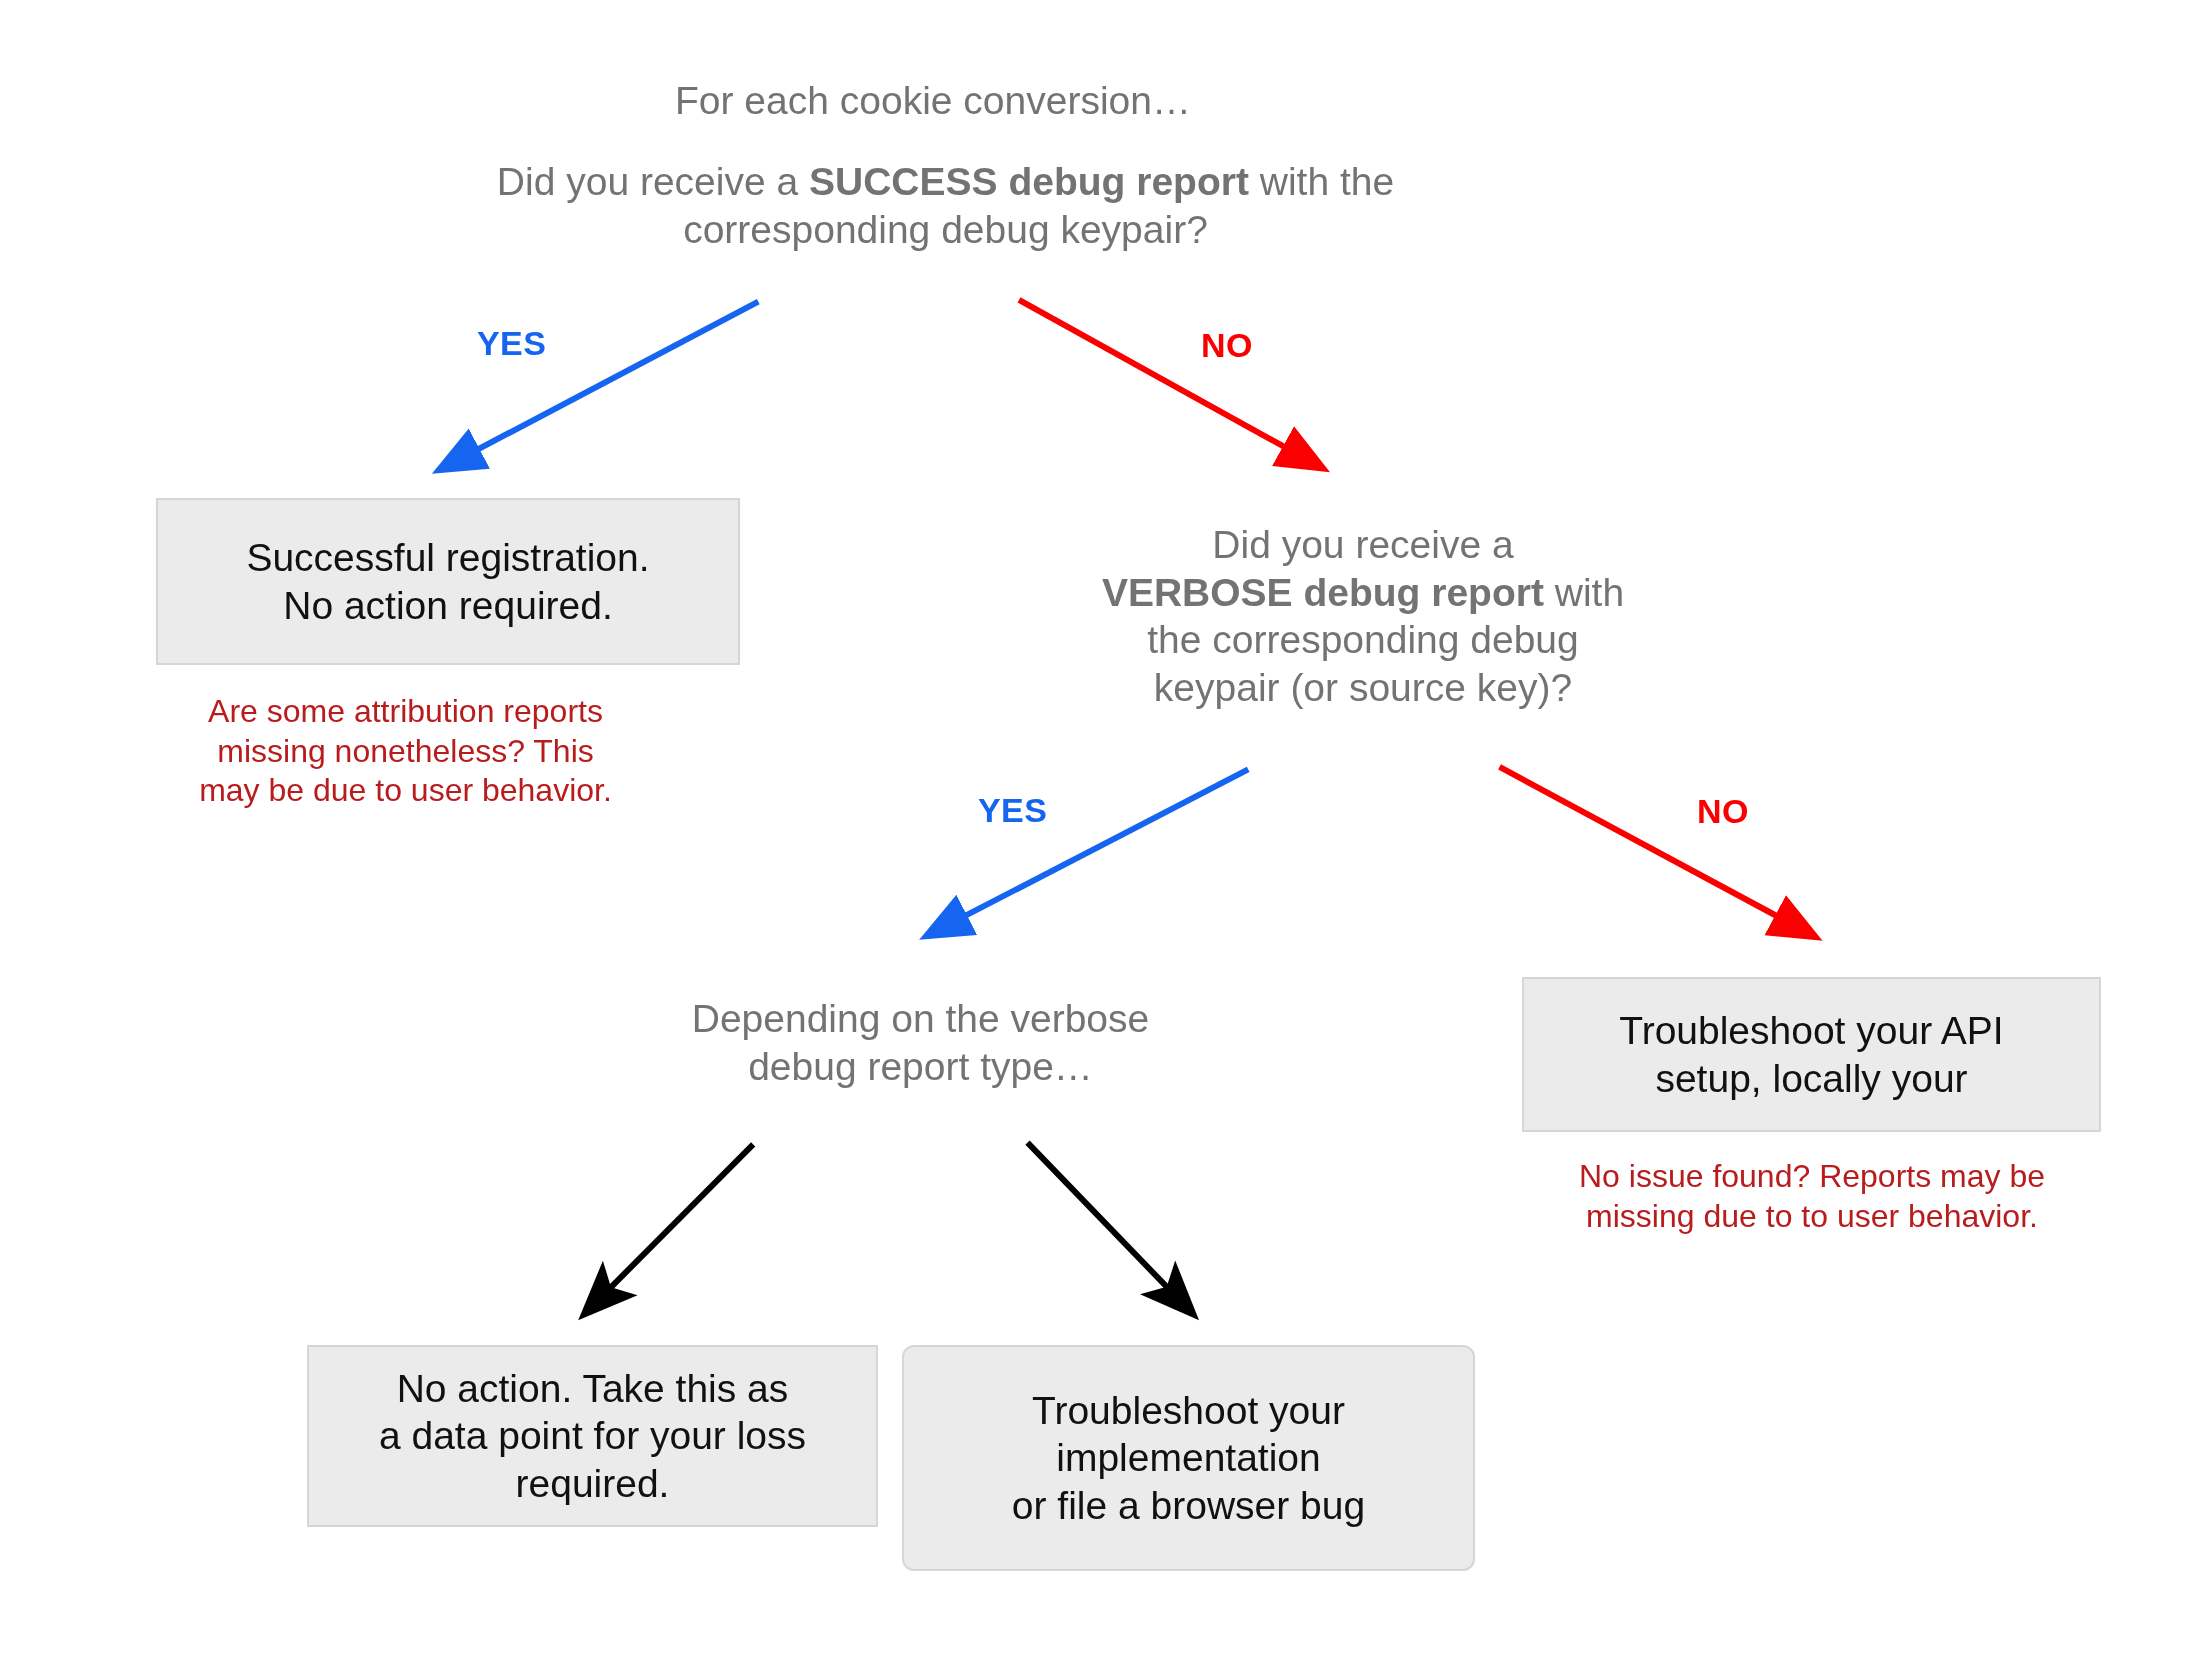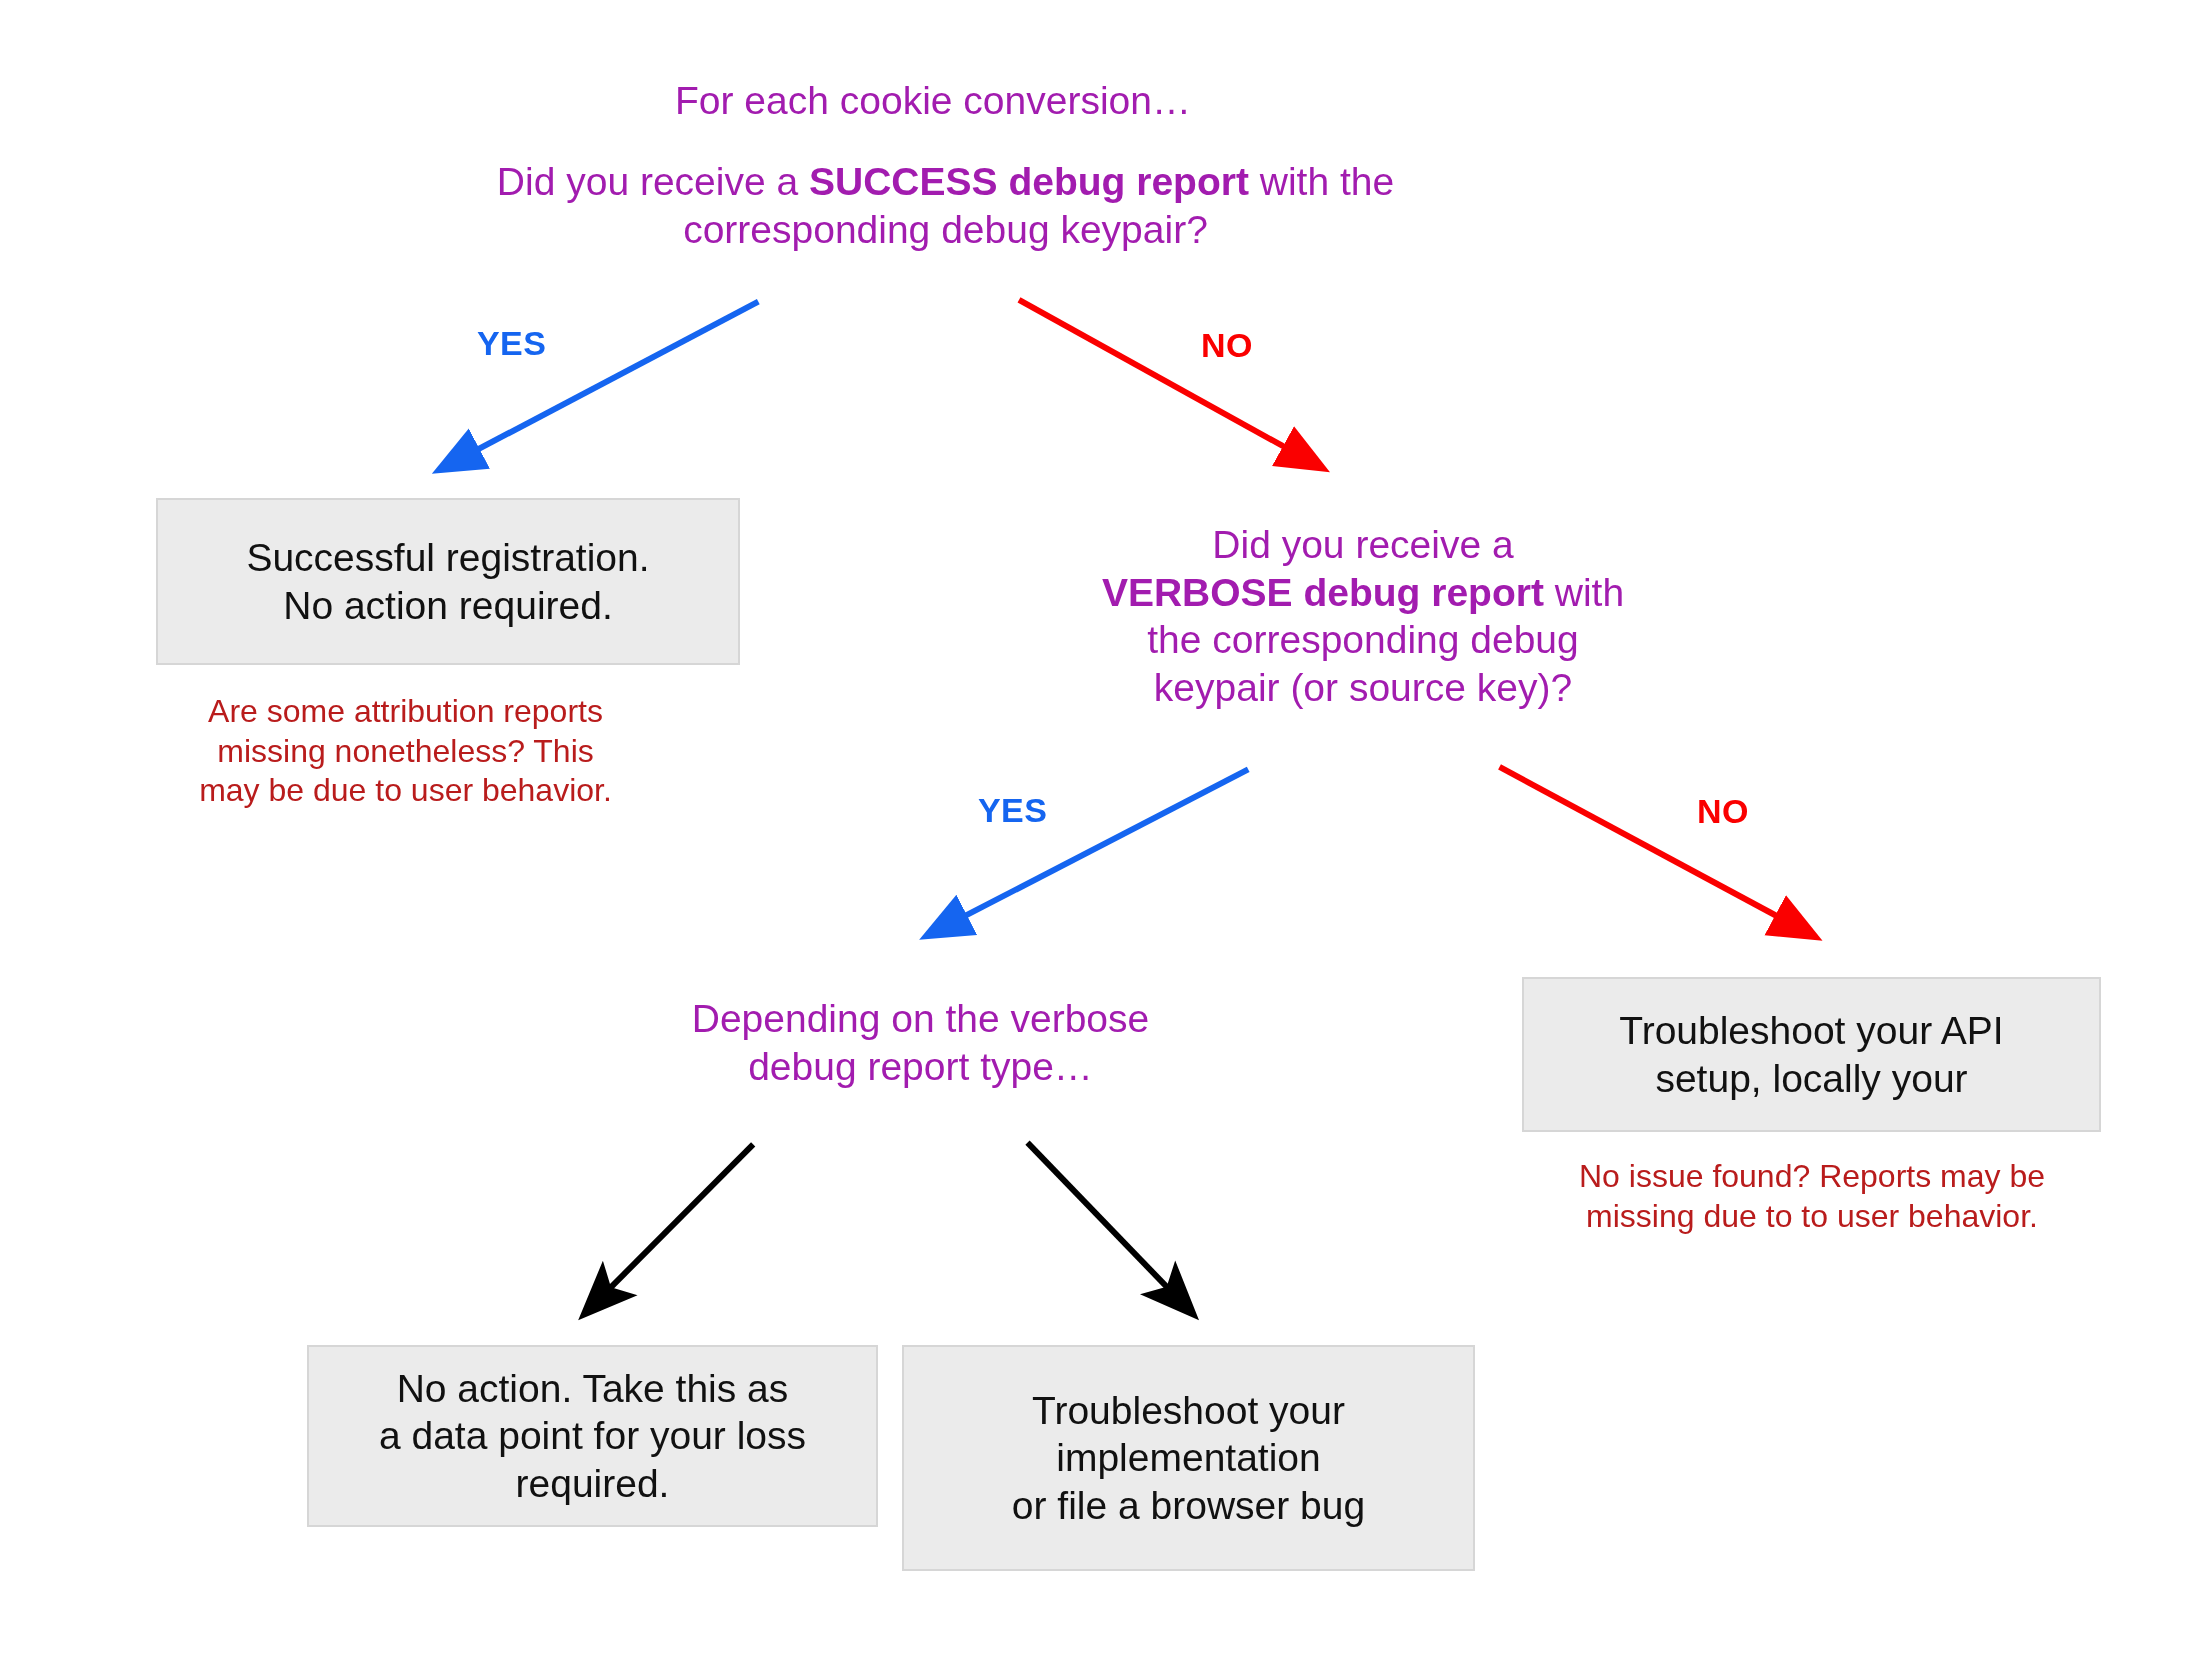--- a/index.html
+++ b/index.html
@@ -28,21 +28,21 @@
   }
   .node {
     position: absolute;
     box-sizing: border-box;
     text-align: center;
     line-height: 1.22;
   }
   
   .prompt {
     font-size: 39px;
-    color: #a21caf;
+    color: #737373;
   }
   .prompt .bold {
     font-weight: bold;
   }
   
   .box {
     background: #ebebeb;
     border: 2.6px solid #d6d6d6;
     display: flex;
     align-items: center;
@@ -159,21 +159,21 @@
   </div>
 
   <div class="node box" style="left:307px; top:1345px; width:571px; height:182px;">
     <div class="inner">
       <div>No action. Take this as</div>
       <div>a data point for your loss</div>
       <div>required.</div>
     </div>
   </div>
 
-  <div class="node box" style="left:902px; top:1345px; width:573px; height:226px;">
+  <div class="node box" style="left:902px; top:1345px; width:573px; height:226px;border-radius:12px;">
     <div class="inner">
       <div>Troubleshoot your</div>
       <div>implementation</div>
       <div>or file a browser bug</div>
     </div>
   </div>
 
 </div>
 
 

